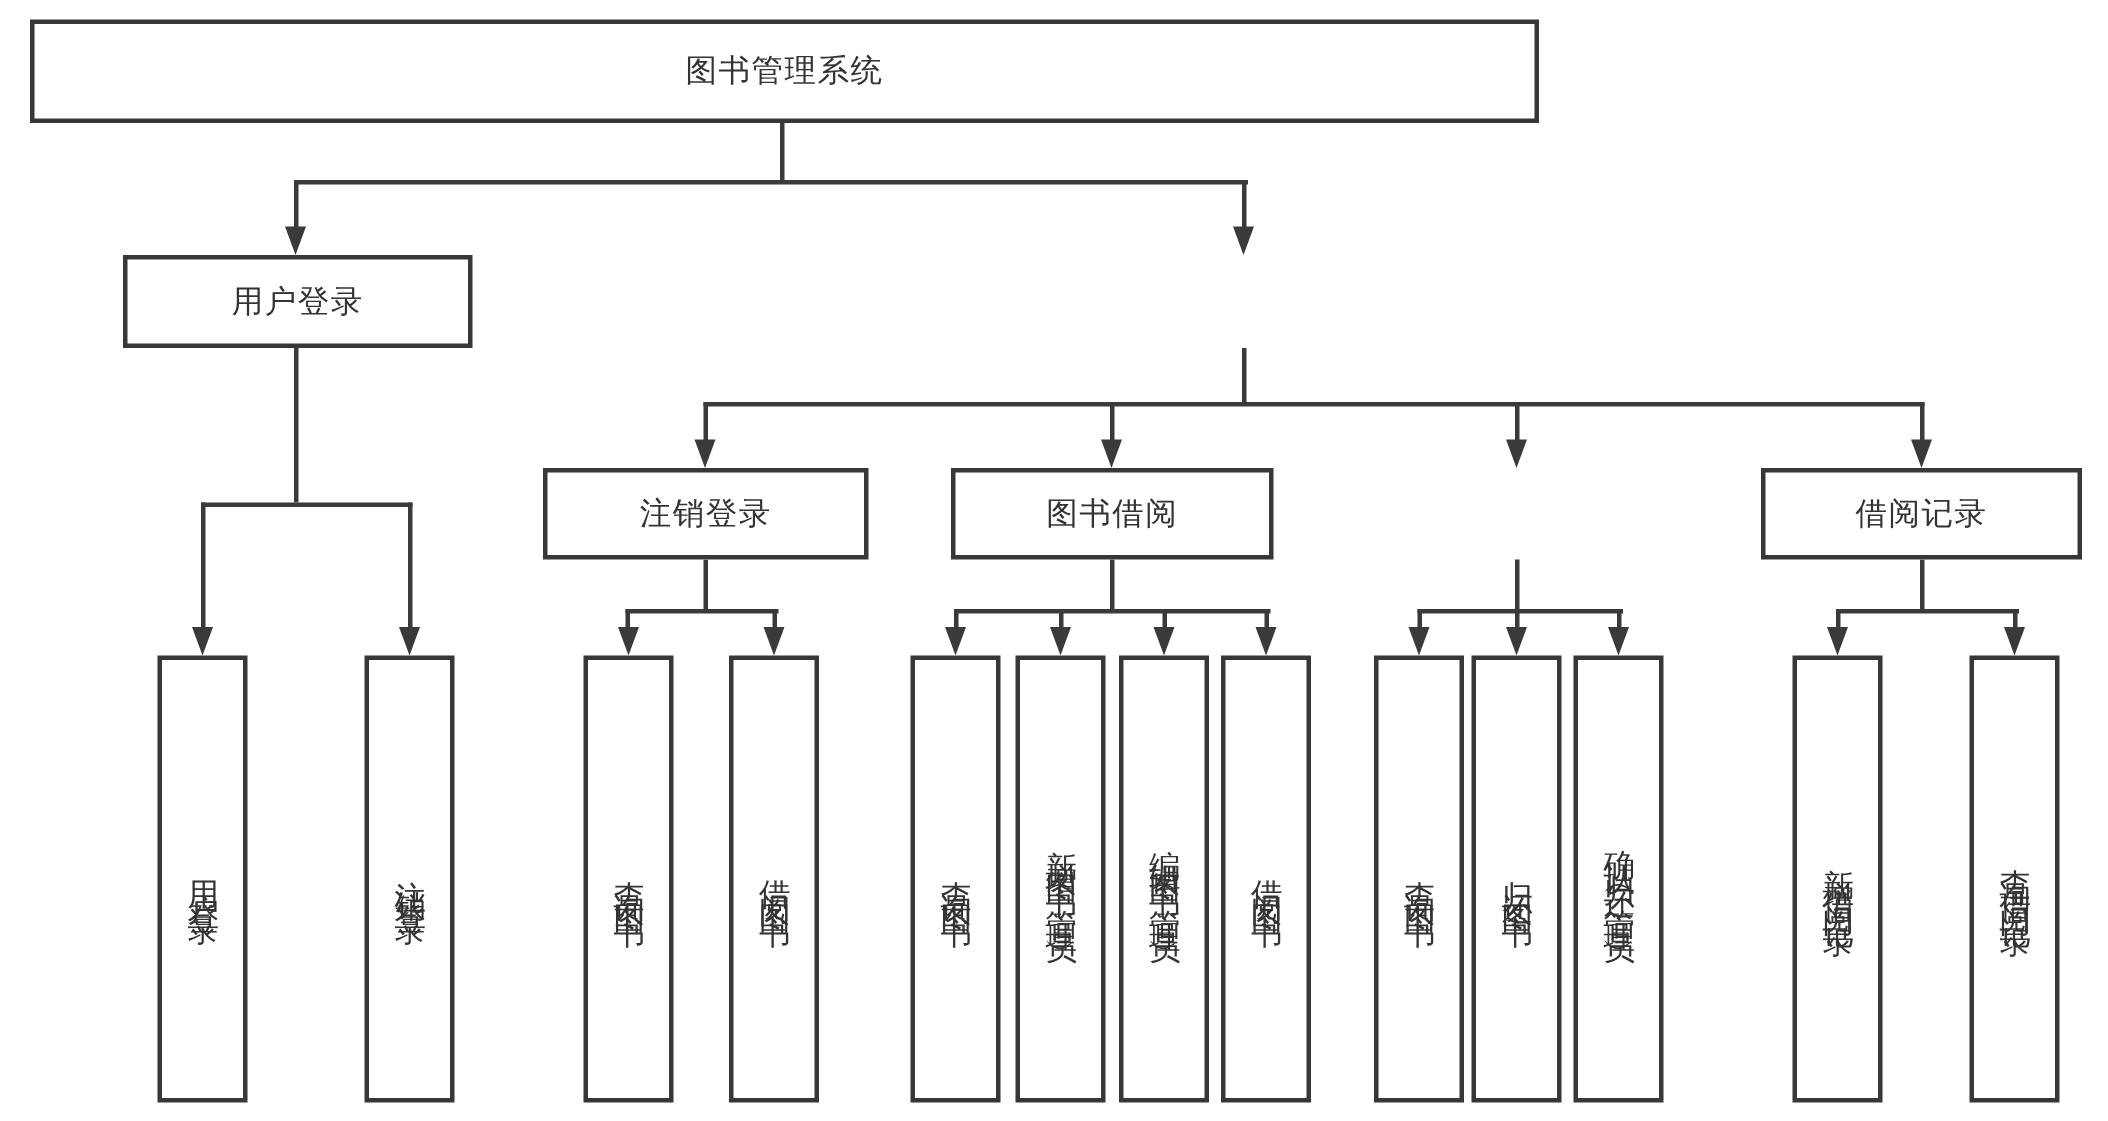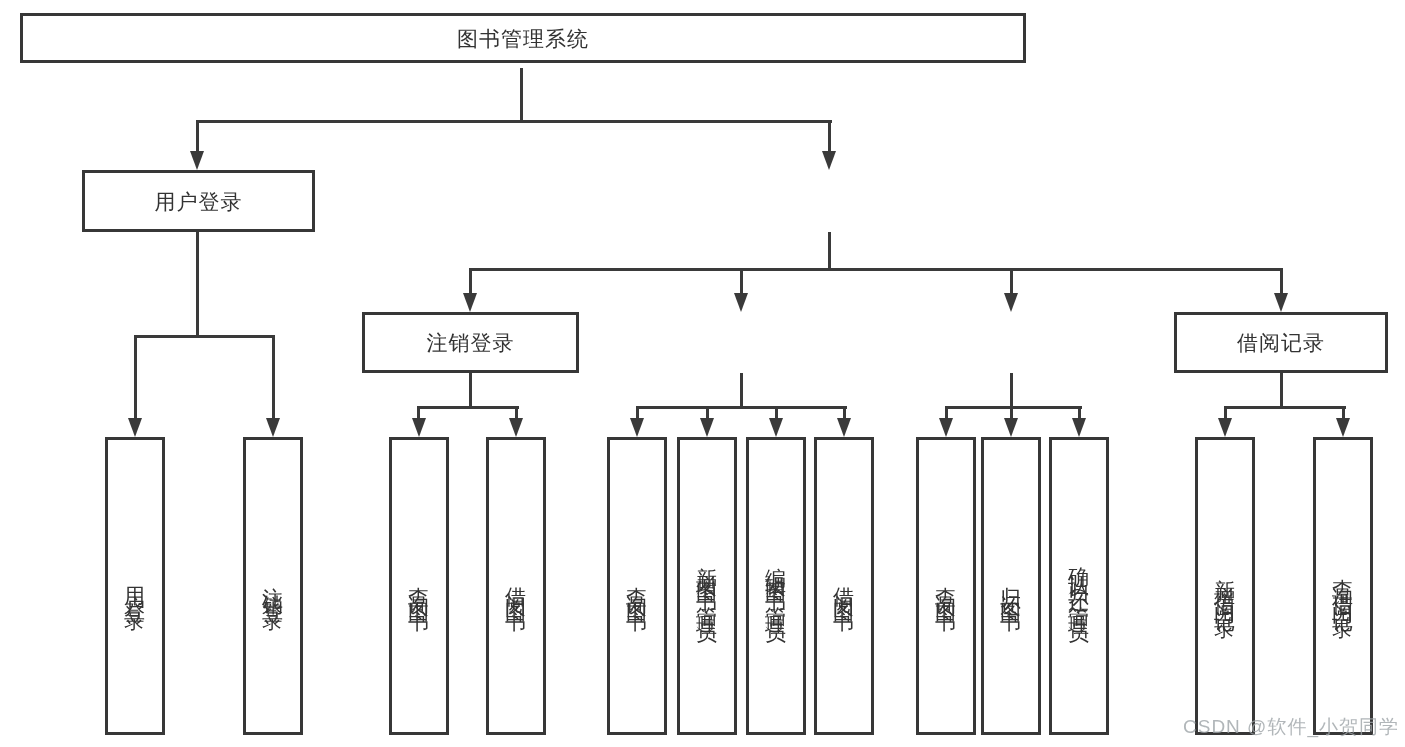--- a/index.html
+++ b/index.html
@@ -31,21 +31,21 @@
     position:absolute;left:1183px;top:714px;z-index:3;
     font-size:19px;color:rgba(158,164,168,0.8);letter-spacing:1px;
     white-space:nowrap;
   }
 </style>
 </head>
 <body>
 
 <div class="canvas">
 
-  <div class="box" style="left:20px;top:13px;width:1006px;height:50px;">图书管理系统</div>
+  <div class="box" style="left:20px;top:13px;width:1006px;height:69px;">图书管理系统</div>
 
   <div class="vline" style="left:520px;top:68px;height:52px;"></div>
   <div class="hline" style="left:196px;top:120px;width:636px;"></div>
   <div class="vline" style="left:196px;top:120px;height:33px;"></div>
   <div class="arrow" style="left:190px;top:151px;"></div>
   <div class="vline" style="left:828px;top:120px;height:33px;"></div>
   <div class="arrow" style="left:822px;top:151px;"></div>
 
   <div class="box" style="left:82px;top:170px;width:233px;height:62px;">用户登录</div>
 
@@ -61,20 +61,21 @@
   <div class="vline" style="left:469px;top:268px;height:26px;"></div>
   <div class="arrow" style="left:463px;top:293px;"></div>
   <div class="vline" style="left:740px;top:268px;height:26px;"></div>
   <div class="arrow" style="left:734px;top:293px;"></div>
   <div class="vline" style="left:1010px;top:268px;height:26px;"></div>
   <div class="arrow" style="left:1004px;top:293px;"></div>
   <div class="vline" style="left:1280px;top:268px;height:26px;"></div>
   <div class="arrow" style="left:1274px;top:293px;"></div>
 
   <div class="box" style="left:362px;top:312px;width:217px;height:61px;">注销登录</div>
+  <div class="box" style="left:634px;top:312px;width:215px;height:61px;">图书借阅</div>
   <div class="box" style="left:1174px;top:312px;width:214px;height:61px;">借阅记录</div>
 
   <div class="vline" style="left:469px;top:373px;height:33px;"></div>
   <div class="hline" style="left:417px;top:406px;width:102px;"></div>
   <div class="vline" style="left:417px;top:406px;height:14px;"></div>
   <div class="arrow" style="left:412px;top:418px;"></div>
   <div class="vline" style="left:515px;top:406px;height:14px;"></div>
   <div class="arrow" style="left:509px;top:418px;"></div>
 
   <div class="vline" style="left:740px;top:373px;height:33px;"></div>
@@ -115,15 +116,14 @@
   <div class="box vbox" style="left:746px;top:437px;width:60px;height:298px;">编辑图书（管理员）</div>
   <div class="box vbox" style="left:814px;top:437px;width:60px;height:298px;">借阅图书</div>
 
   <div class="box vbox" style="left:916px;top:437px;width:60px;height:298px;">查询图书</div>
   <div class="box vbox" style="left:981px;top:437px;width:60px;height:298px;">归还图书</div>
   <div class="box vbox" style="left:1049px;top:437px;width:60px;height:298px;">确认归还（管理员）</div>
 
   <div class="box vbox" style="left:1195px;top:437px;width:60px;height:298px;">新增借阅记录</div>
   <div class="box vbox" style="left:1313px;top:437px;width:60px;height:298px;">查询借阅记录</div>
 
-  <div class="watermark">CSDN @软件_小贺同学</div>
 
 </div>
 
 </body></html>

